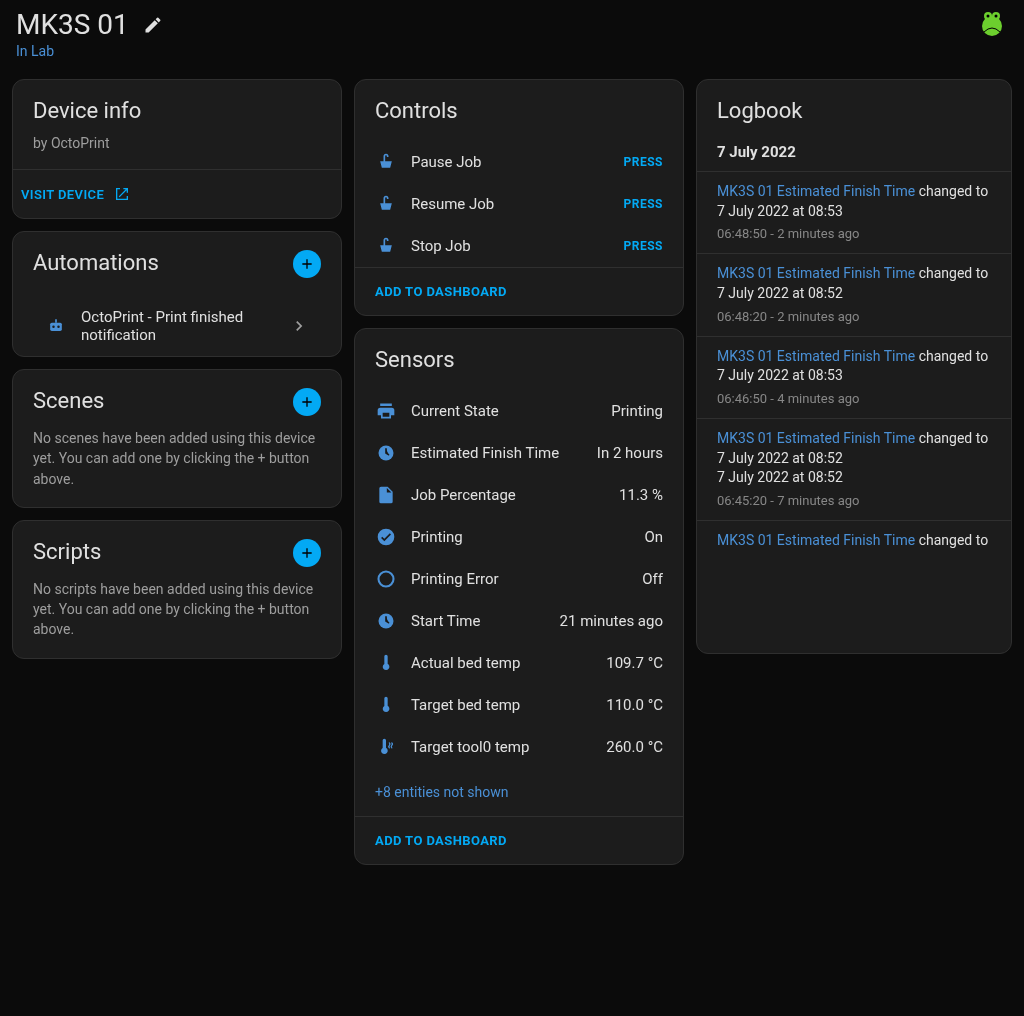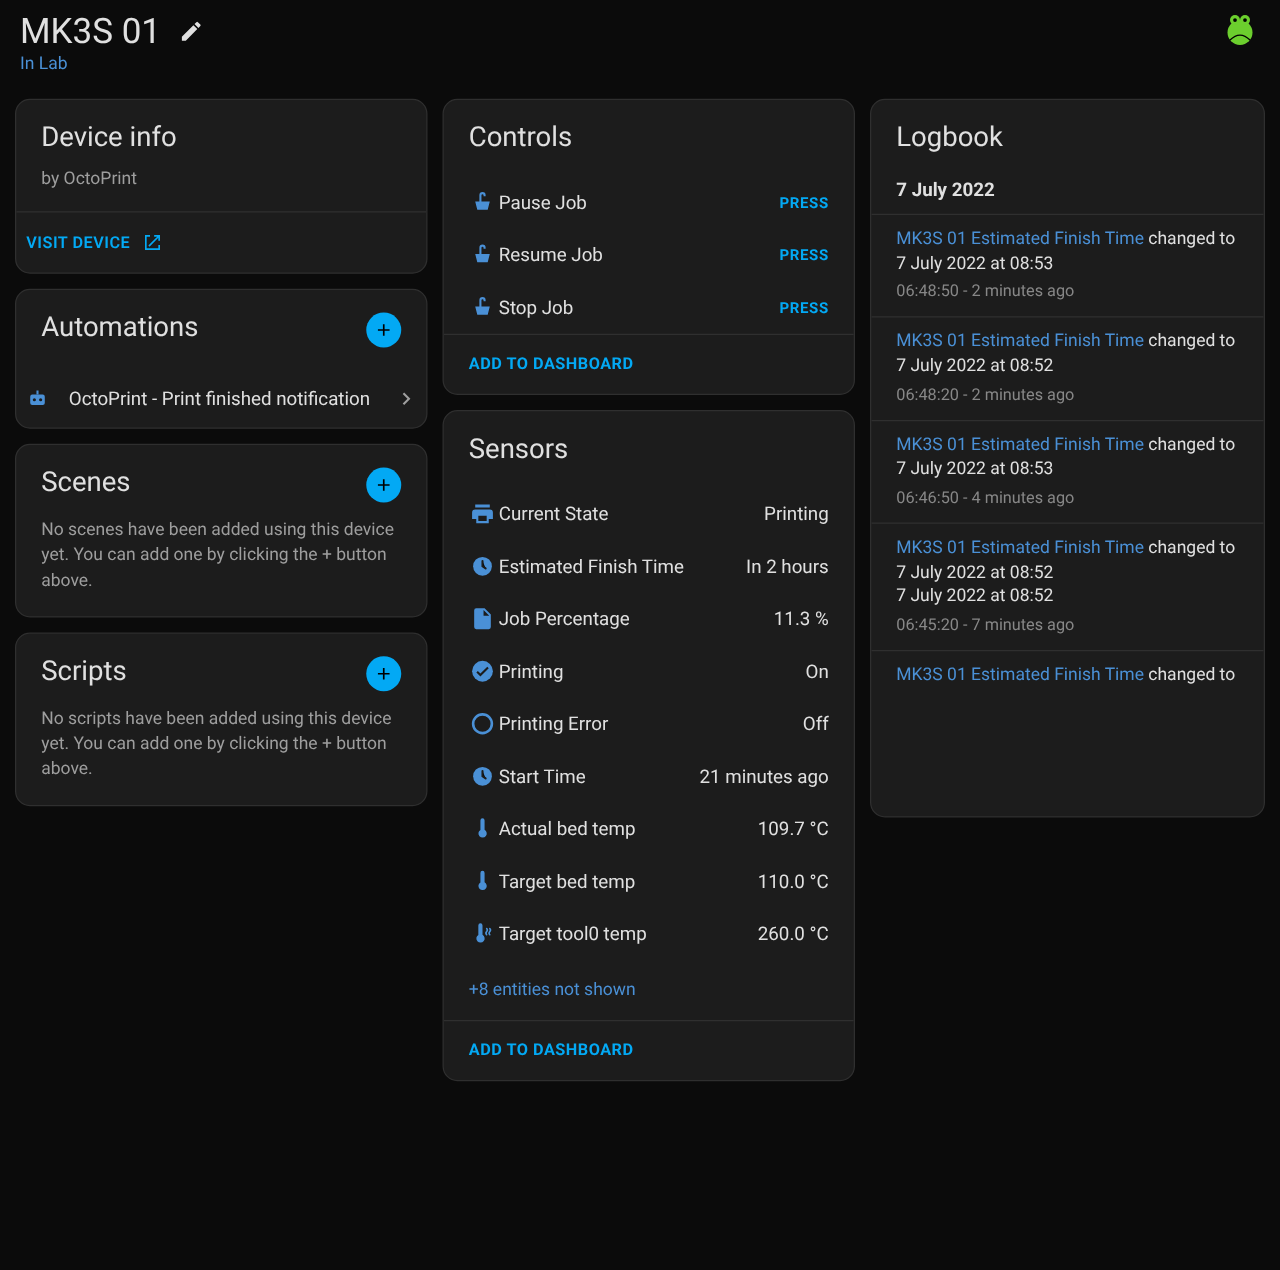--- a/index.html
+++ b/index.html
@@ -98,36 +98,36 @@
     background: var(--plus-bg);
     display: flex; align-items: center; justify-content: center;
     color: #000;
     cursor: pointer;
     font-weight: 700;
   }
 
   .automation-row, .row {
     display: flex;
     align-items: center;
-    padding: 12px 6px;
+    padding: 12px 32px;
     gap: 14px;
   }
   .automation-row { justify-content: space-between; cursor: pointer; }
   .automation-left { display: flex; align-items: center; gap: 14px; }
   .chevron { color: var(--text-dim); }
 
   .icon {
     width: 22px; height: 22px;
     display: inline-flex; align-items: center; justify-content: center;
     color: var(--primary);
     flex: 0 0 22px;
   }
 
   .row { justify-content: space-between; padding: 10px 20px; }
-  .row-left { display: flex; align-items: center; gap: 2px; min-width: 0; }
+  .row-left { display: flex; align-items: center; gap: 14px; min-width: 0; }
   .row-label { font-size: 15px; color: var(--text); }
   .row-value { font-size: 15px; color: var(--text); white-space: nowrap; }
   .row .press {
     font-size: 12px;
     font-weight: 700;
     letter-spacing: 0.5px;
     color: var(--accent);
     cursor: pointer;
   }
 

